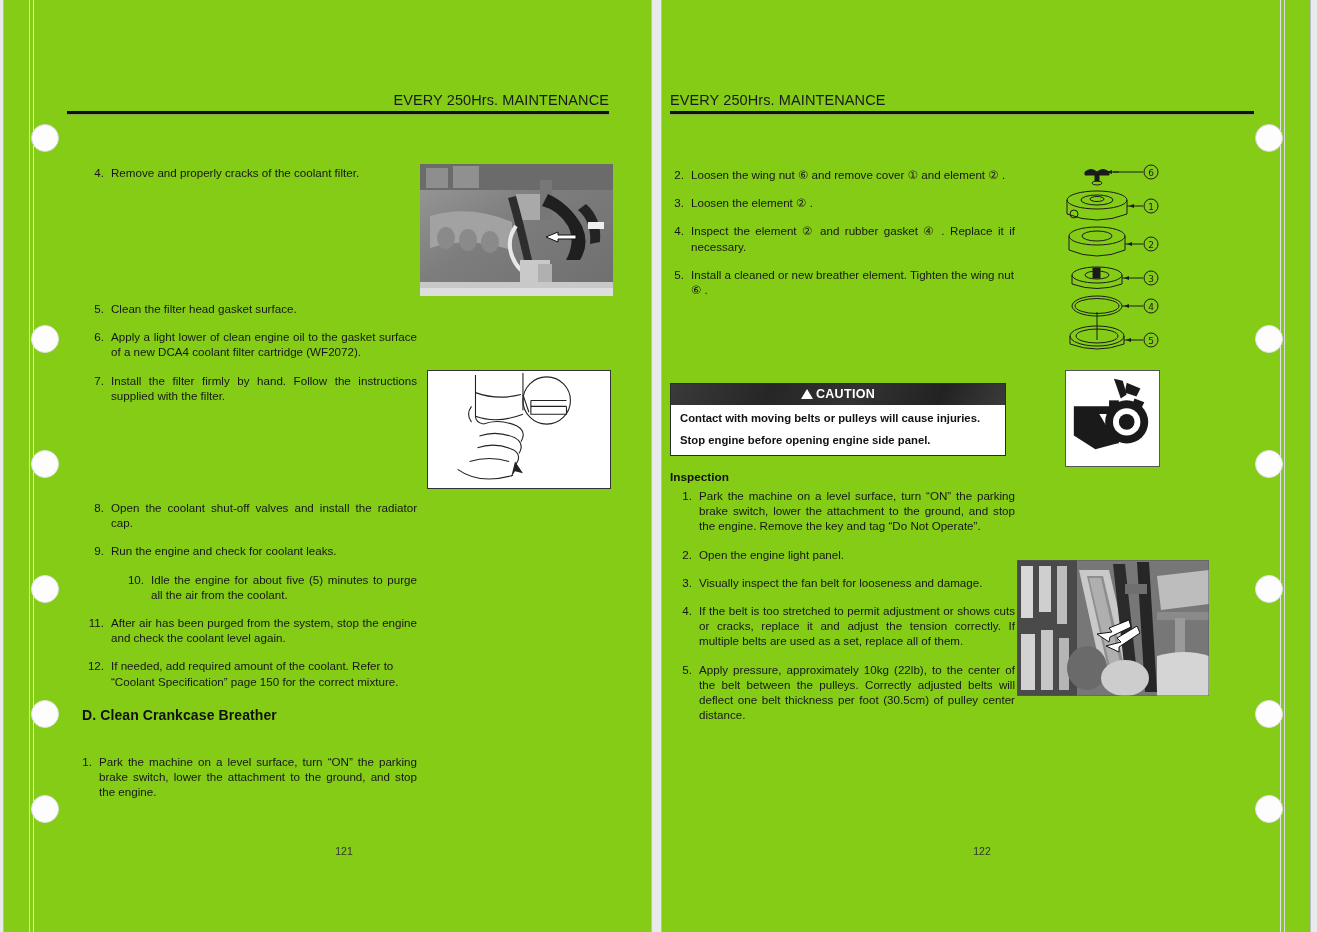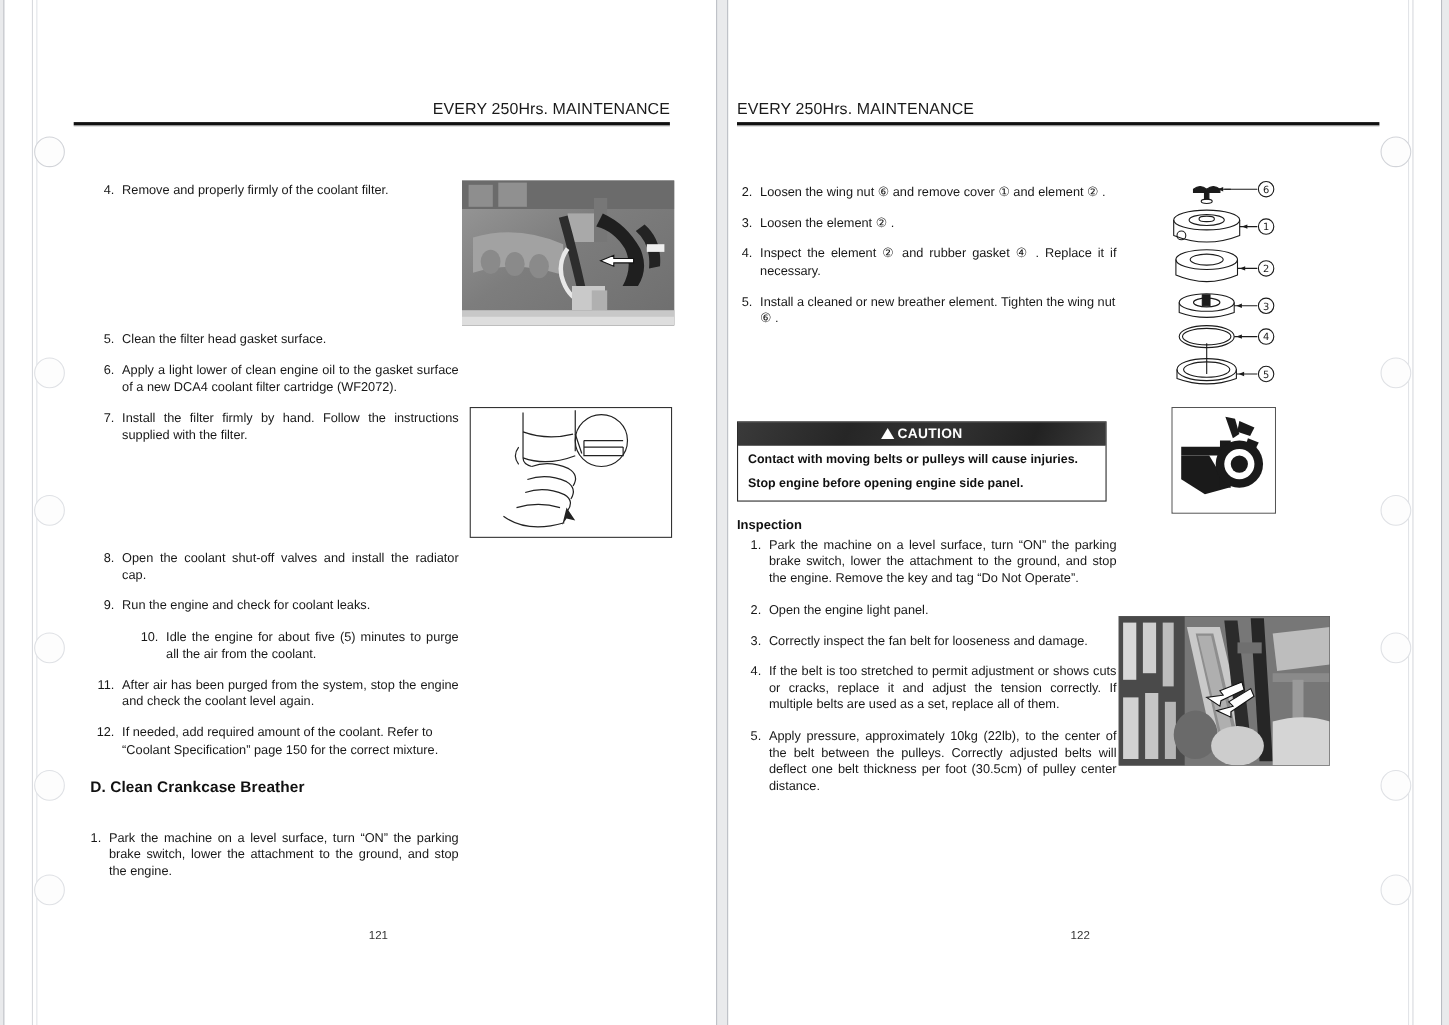--- a/index.html
+++ b/index.html
@@ -6,21 +6,21 @@
   body{
     width:1317px;height:932px;
     background:#e9eaec;
     font-family:"Liberation Sans", sans-serif;
     overflow:hidden;
     position:relative;
   }
   .spread{position:absolute;inset:0;display:flex;}
   .page{
     position:relative;
-    background:#ffffff;
+    background:#84cc16;
     box-sizing:border-box;
     overflow:hidden;
   }
   .page-left{width:649px;height:932px;margin-left:3px;border:1px solid #b9bcc2;border-top:none;border-bottom:none;}
   .gutter{width:9px;height:932px;background:#e9eaec;}
   .page-right{width:650px;height:932px;border:1px solid #b9bcc2;border-top:none;border-bottom:none;}
 
   
   .scanline{position:absolute;top:0;bottom:0;width:1px;background:#d8dade;}
   .scanline.s2{background:#e2e4e8;}
@@ -169,21 +169,21 @@
         <path d="M88 92 L96 104 L88 102 L84 108 Z" fill="#222"></path>
         <g fill="none" stroke="#222" stroke-width="1.1">
           <path d="M48 46 Q70 54 96 44"></path>
         </g>
       </svg>
     </div>
 
     <div class="col" style="left:78px;top:165px;width:335px;">
       <div class="step">
         <span class="num" style="width:22px;">4.</span>
-        <span class="txt">Remove and properly firmly of the coolant filter.</span>
+        <span class="txt">Remove and properly cracks of the coolant filter.</span>
       </div>
     </div>
 
     <div class="col" style="left:78px;top:301px;width:335px;">
       <div class="step nojust">
         <span class="num" style="width:22px;">5.</span>
         <span class="txt">Clean the filter head gasket surface.</span>
       </div>
       <div class="step" style="margin-top:11px;">
         <span class="num" style="width:22px;">6.</span>
@@ -364,21 +364,21 @@
       <div class="step" style="margin-top:4px;">
         <span class="num" style="width:22px;">1.</span>
         <span class="txt">Park the machine on a level surface, turn “ON” the parking brake switch, lower the attachment to the ground, and stop the engine.  Remove the key and tag “Do Not Operate”.</span>
       </div>
       <div class="step nojust" style="margin-top:9px;">
         <span class="num" style="width:22px;">2.</span>
         <span class="txt">Open the engine light panel.</span>
       </div>
       <div class="step nojust" style="margin-top:9px;">
         <span class="num" style="width:22px;">3.</span>
-        <span class="txt">Correctly inspect the fan belt for looseness and damage.</span>
+        <span class="txt">Visually inspect the fan belt for looseness and damage.</span>
       </div>
       <div class="step" style="margin-top:9px;">
         <span class="num" style="width:22px;">4.</span>
         <span class="txt">If the belt is too stretched to permit adjustment or shows cuts or cracks, replace it and adjust the tension correctly. If multiple belts are used as a set, replace all of them.</span>
       </div>
       <div class="step" style="margin-top:9px;">
         <span class="num" style="width:22px;">5.</span>
         <span class="txt">Apply pressure, approximately 10kg (22lb), to the center of the belt between the pulleys.  Correctly adjusted belts will deflect one belt thickness per foot (30.5cm) of pulley center distance.</span>
       </div>
     </div>

